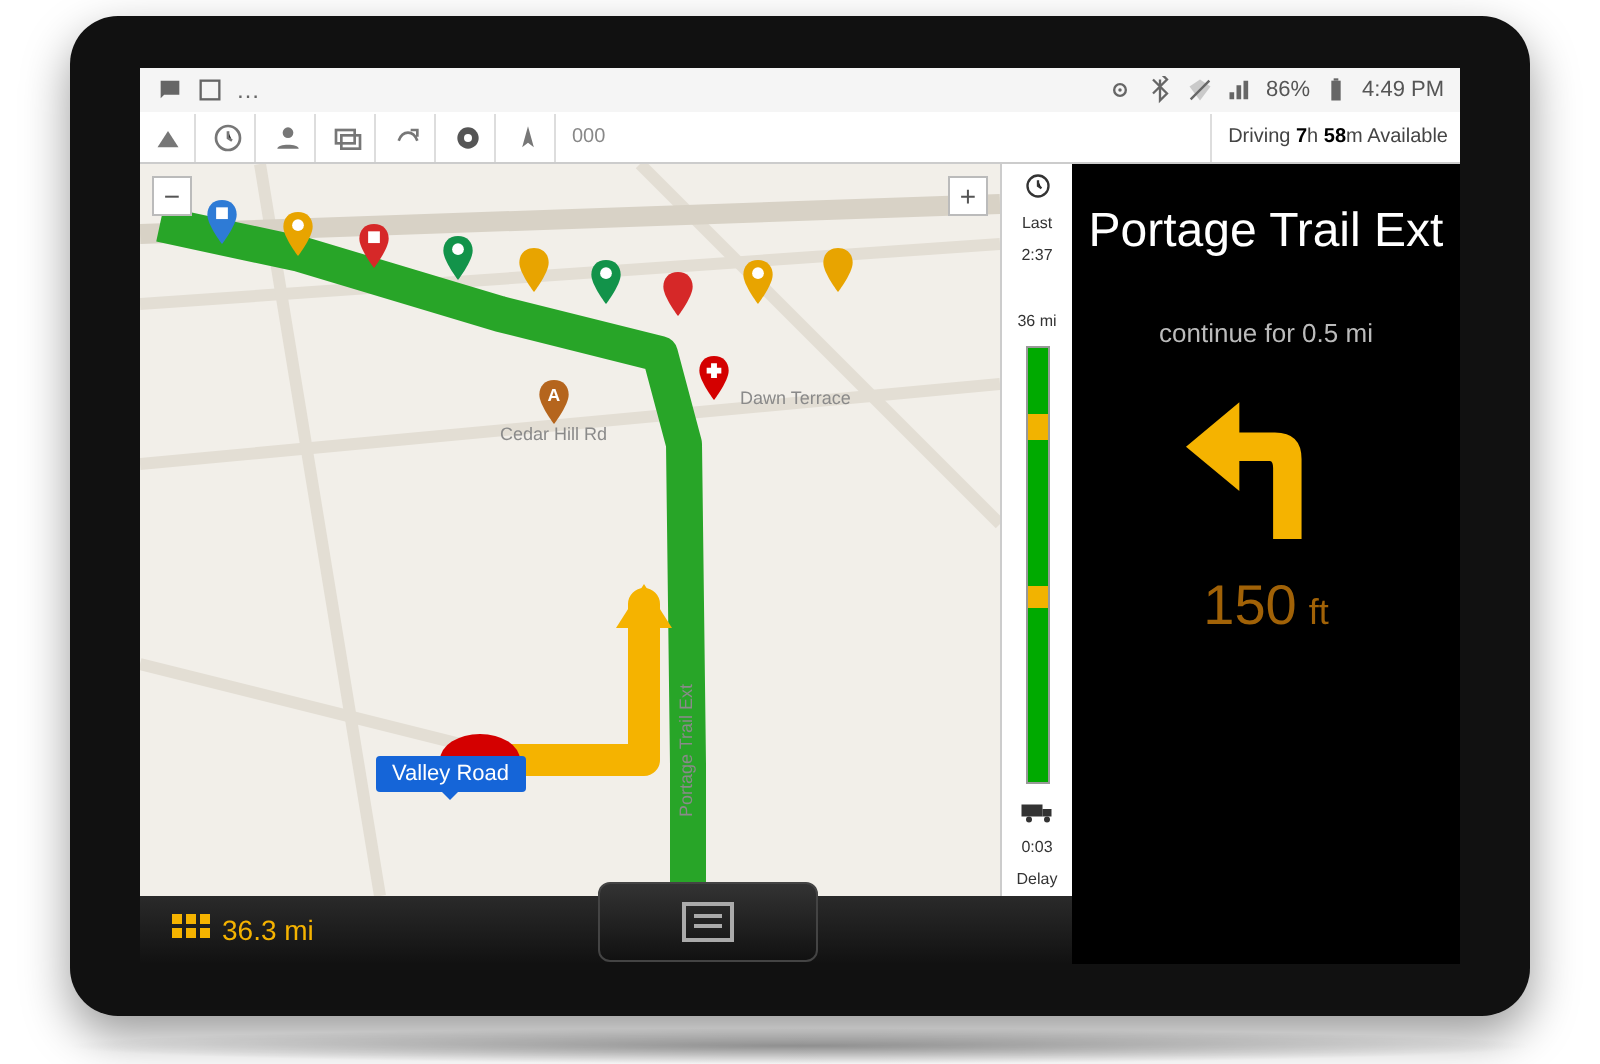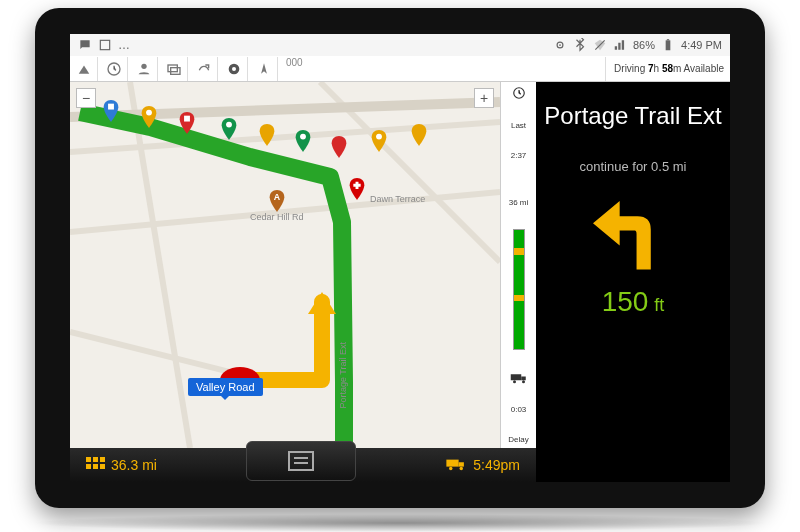--- a/index.html
+++ b/index.html
@@ -29,21 +29,21 @@
 .toolbar {
   height: 26px; background: #fff; display: flex; align-items: center; gap: 2px;
   border-bottom: 1px solid #ccc; padding-right: 6px;
 }
 .tbtn {
   width: 28px; height: 24px; border-right: 1px solid #ddd; display: flex;
   align-items: center; justify-content: center; cursor: pointer; color:#666;
 }
 .toolbar .omnibox {
   flex: 1; padding: 0 6px; font-size: 10px; color: #888; border-right:1px solid #ddd; height:24px;
-  display:flex; align-items:flex-start;
+  display:flex; align-items:center;
 }
 .toolbar .driving { font-size: 10px; color: #444; padding-left: 6px; }
 .driving b.h { color:#000; }
 .driving b.m { color:#000; }
 
 
 .main { position: relative; display: flex; height: 366px; }
 
 
 .map {
@@ -59,37 +59,37 @@
 .bubble:after{content:'';position:absolute;left:50%;top:100%;margin-left:-4px;border:4px solid transparent;border-top-color:#1565d8;}
 
 .zoom { position:absolute; display:flex; gap:4px; }
 .zoom.tl { top:6px; left:6px; }
 .zoom.tr { top:6px; right:6px; }
 .zbtn { width:20px; height:20px; background:#fff; border:1px solid #bbb; display:flex;align-items:center;justify-content:center;font-size:14px;color:#555;cursor:pointer; }
 
 
 .progcol {
   width: 36px; background:#fff; display:flex; flex-direction:column; align-items:center;
-  padding:4px 0; gap:22px; border-left:1px solid #ccc;
+  padding:4px 0; gap:8px; border-left:1px solid #ccc;
 }
 .progcol .hdr { font-size:8px; color:#333; text-align:center; line-height:1; }
 .progcol .bar { width:12px; flex:1; background:#0a0; position:relative; border:1px solid #999;}
 .progcol .bar .seg-y { position:absolute; left:0; right:0; background:#f2b300; }
 .progcol .ftr { font-size:8px; color:#333; text-align:center; line-height:1; }
 .progcol .clk { font-size:9px;}
 
 
 .nav {
   flex:1; background:#000; color:#fff; display:flex; flex-direction:column;
   align-items:center; padding:20px 8px 8px;
 }
 .nav .dest { font-size:24px; text-align:center; line-height:1.2; }
 .nav .cont { margin-top:28px; font-size:13px; color:#bbb; }
 .nav .arrow { margin-top:20px; }
-.nav .dist { margin-top:8px; color:#84cc16; font-size:28px; }
+.nav .dist { margin-top:8px; color:#a16207; font-size:28px; }
 .nav .dist .u { font-size:18px; margin-left:6px; }
 
 
 .bbar {
   position:absolute; left:0; right:194px; bottom:0; height:34px;
   background:linear-gradient(#2a2a2a,#111); display:flex; align-items:center;
   color:#f5b300; font-size:14px;
 }
 .bbar .chip {
   display:flex; gap:6px; padding:0 16px;
@@ -383,28 +383,17 @@
       </div>
       <div class="spacer"></div>
       <div class="center-btn">
         <svg width="26" height="20" viewBox="0 0 26 20">
             <rect x="1" y="1" width="24" height="18" fill="none" stroke="#aaa" stroke-width="2"></rect>
             <line x1="6" y1="7" x2="20" y2="7" stroke="#aaa" stroke-width="2"></line>
             <line x1="6" y1="12" x2="20" y2="12" stroke="#aaa" stroke-width="2"></line>
           </svg>
       </div>
       <div class="spacer"></div>
-      <div class="chip">
-        <span class="ico" style="width:22px;height:14px">
-            <svg viewBox="0 0 24 16">
-              <rect x="1" y="3" width="14" height="8" fill="#f5b300"></rect>
-              <rect x="15" y="6" width="6" height="5" fill="#f5b300"></rect>
-              <circle cx="6" cy="13" r="2" fill="#f5b300"></circle>
-              <circle cx="18" cy="13" r="2" fill="#f5b300"></circle>
-            </svg>
-          </span>
-        <span>5:49pm</span>
-      </div>
     </div>
     <div class="navbottom"></div>
 
   </div>
 </div>
 
 </body></html>

